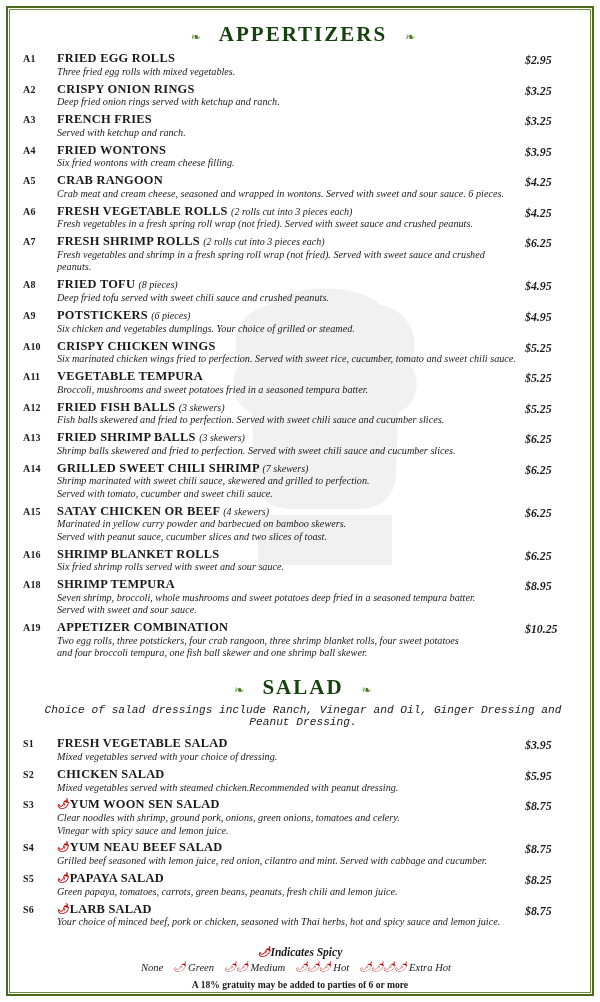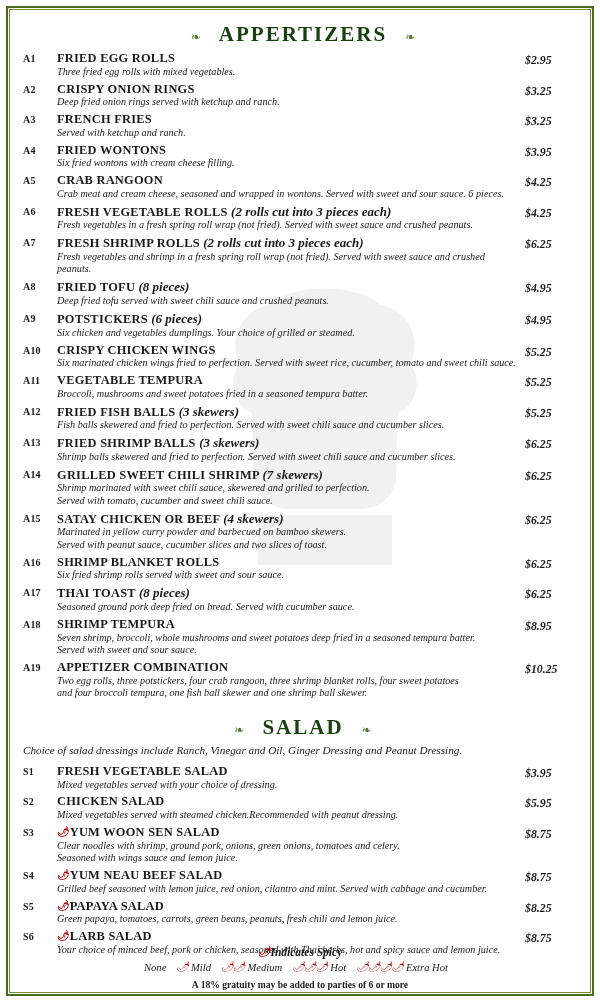--- a/index.html
+++ b/index.html
@@ -66,25 +66,26 @@
     display: inline-block;
     padding: 0 14px;
   }
   .fleur {
     color: #4a7a22;
     font-size: 12px;
     vertical-align: middle;
     letter-spacing: 0;
   }
   .salad-note {
-    text-align: left;
+    text-align: center;
     font-style: italic;
     font-size: 11.2px;
     color: #1a1a1a;
     margin: 1px 0 8px 0;
+    font-family: Liberation Mono, monospace;
   }
   table.menu {
     width: 100%;
     border-collapse: collapse;
     table-layout: fixed;
   }
   table.menu td {
     vertical-align: top;
     padding: 0;
   }
@@ -106,22 +107,22 @@
     padding-top: 2px !important;
     white-space: nowrap;
   }
   .item-name {
     font-size: 12.4px;
     font-weight: bold;
     letter-spacing: 0.25px;
     line-height: 1.18;
   }
   .item-qual {
-    font-size: 13px;
-    font-weight: bold;
+    font-size: 10px;
+    font-weight: normal;
     font-style: italic;
     letter-spacing: 0;
   }
   .item-desc {
     font-size: 10.2px;
     font-style: italic;
     line-height: 1.22;
     margin-top: 0px;
     margin-bottom: 3.5px;
   }
@@ -304,28 +305,20 @@
         </tr>
         <tr>
           <td class="col-code">A16</td>
           <td class="col-main">
             <div class="item-name"><span>SHRIMP BLANKET ROLLS</span></div>
             <div class="item-desc"><span>Six fried shrimp rolls served with sweet and sour sauce.</span></div>
           </td>
           <td class="col-price">$6.25</td>
         </tr>
         <tr>
-          <td class="col-code">A17</td>
-          <td class="col-main">
-            <div class="item-name"><span>THAI TOAST</span> <span class="item-qual">(8 pieces)</span></div>
-            <div class="item-desc"><span>Seasoned ground pork deep fried on bread. Served with cucumber sauce.</span></div>
-          </td>
-          <td class="col-price">$6.25</td>
-        </tr>
-        <tr>
           <td class="col-code">A18</td>
           <td class="col-main">
             <div class="item-name"><span>SHRIMP TEMPURA</span></div>
             <div class="item-desc"><span>Seven shrimp, broccoli, whole mushrooms and  sweet potatoes deep fried in a seasoned tempura batter.</span><br><span>Served with sweet and sour sauce.</span></div>
           </td>
           <td class="col-price">$8.95</td>
         </tr>
         <tr>
           <td class="col-code">A19</td>
           <td class="col-main">
@@ -361,21 +354,21 @@
           <td class="col-main">
             <div class="item-name"><span>CHICKEN SALAD</span></div>
             <div class="item-desc"><span>Mixed vegetables served with steamed chicken.Recommended with peanut dressing.</span></div>
           </td>
           <td class="col-price">$5.95</td>
         </tr>
         <tr>
           <td class="col-code">S3</td>
           <td class="col-main">
             <div class="item-name"><span class="chili">🌶</span><span>YUM WOON SEN SALAD</span></div>
-            <div class="item-desc"><span>Clear noodles with shrimp, ground pork, onions, green onions, tomatoes and celery.</span><br><span>Seasoned with wings sauce and lemon juice.</span></div>
+            <div class="item-desc"><span>Clear noodles with shrimp, ground pork, onions, green onions, tomatoes and celery.</span><br><span>Vinegar with spicy sauce and lemon juice.</span></div>
           </td>
           <td class="col-price">$8.75</td>
         </tr>
         <tr>
           <td class="col-code">S4</td>
           <td class="col-main">
             <div class="item-name"><span class="chili">🌶</span><span>YUM NEAU BEEF SALAD</span></div>
             <div class="item-desc"><span>Grilled beef seasoned with lemon juice, red onion, cilantro and mint. Served with cabbage and cucumber.</span></div>
           </td>
           <td class="col-price">$8.75</td>
@@ -398,15 +391,15 @@
         </tr>
       </tbody>
   </table>
 
 </div>
 
 <div class="footer">
   <div class="footer-indicates">
     <span class="chili">🌶</span><span>Indicates Spicy</span>
   </div>
-  <div class="heat-row" id="heat-row"><span><span class="lbl">None</span></span><span><span class="chili">🌶</span><span class="lbl">Mild</span></span><span><span class="chili">🌶🌶</span><span class="lbl">Medium</span></span><span><span class="chili">🌶🌶🌶</span><span class="lbl">Hot</span></span><span><span class="chili">🌶🌶🌶🌶</span><span class="lbl">Extra Hot</span></span></div>
+  <div class="heat-row" id="heat-row"><span><span class="lbl">None</span></span><span><span class="chili">🌶</span><span class="lbl">Green</span></span><span><span class="chili">🌶🌶</span><span class="lbl">Medium</span></span><span><span class="chili">🌶🌶🌶</span><span class="lbl">Hot</span></span><span><span class="chili">🌶🌶🌶🌶</span><span class="lbl">Extra Hot</span></span></div>
   <div class="gratuity">A 18% gratuity may be added to parties of 6 or more</div>
 </div>
 
 </body></html>

